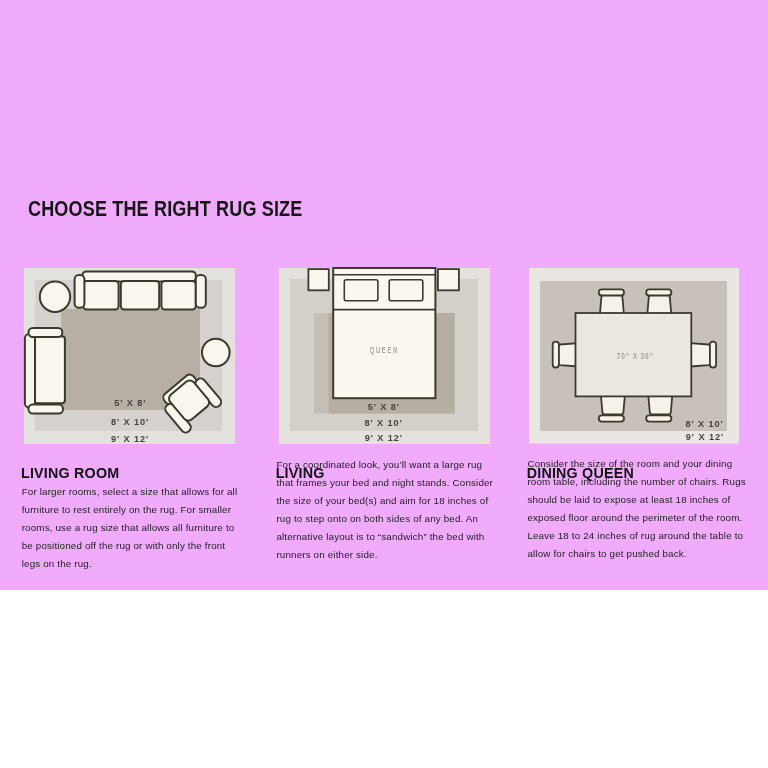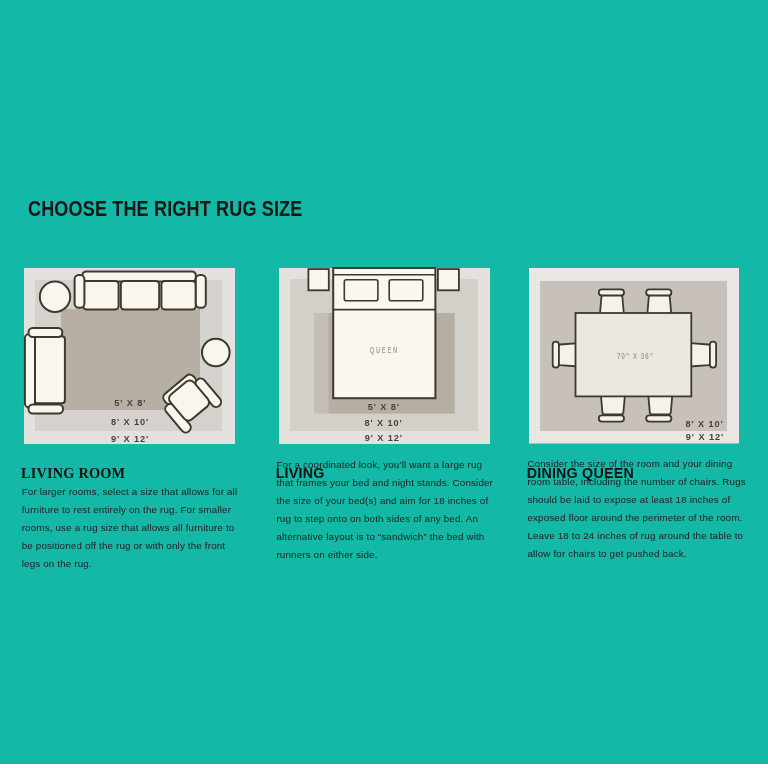--- a/index.html
+++ b/index.html
@@ -1,16 +1,16 @@
 <!DOCTYPE html>
 <html><head>
 <meta charset="utf-8">
 <style>
   html,body{margin:0;padding:0;background:#ffffff;}
-  #page{position:relative;width:768px;height:764px;background:#14b8a6;overflow:hidden;
+  #page{position:relative;width:768px;height:590px;background:#f0abfc;overflow:hidden;
         font-family:"Liberation Sans", sans-serif;}
   .abs{position:absolute;}
   h2{margin:0;font-size:14.3px;font-weight:bold;color:#111111;letter-spacing:0.2px;}
   .body{font-size:9.8px;line-height:18px;color:#1d1d1d;letter-spacing:0.16px;}
 </style>
 </head>
 <body>
 <div id="page">
 
 <div class="abs" style="left:28px;top:197px;font-size:21.5px;font-weight:bold;color:#161616;letter-spacing:0.2px;transform:scaleX(0.838);transform-origin:0 0;">CHOOSE THE RIGHT RUG SIZE</div>
@@ -150,21 +150,21 @@
   <rect x="575.5" y="313" width="115.8" height="83.4" fill="#ece8e0" stroke="#3c392f" stroke-width="1.8"></rect>
   <text x="635.3" y="358.5" font-family="Liberation Sans, sans-serif" font-size="9.6" font-weight="bold" fill="#a9a39b" text-anchor="middle" letter-spacing="1.2" textLength="37" lengthAdjust="spacingAndGlyphs">70” X 36”</text>
 </g>
 
 <g font-family="Liberation Sans, sans-serif" font-size="9.2" font-weight="bold" fill="#47433c" text-anchor="end" letter-spacing="0.9">
   <text x="723.7" y="426.5">8' X 10'</text>
   <text x="724" y="440">9' X 12'</text>
 </g>
 </svg>
 
-<div class="abs" style="left:21px;top:465.4px;font-family:Liberation Serif, serif;">
+<div class="abs" style="left:21px;top:465.4px;">
       <h2>LIVING ROOM</h2>
     </div>
 
 <div class="abs body" style="left:21.7px;top:483px;">For larger rooms, select a size that allows for all<br>furniture to rest entirely on the rug. For smaller<br>rooms, use a rug size that allows all furniture to<br>be positioned off the rug or with only the front<br>legs on the rug.</div>
 
 <div class="abs" style="left:275.7px;top:465.4px;">
       <h2>LIVING</h2>
     </div>
 
 <div class="abs body" style="left:276.4px;top:456px;">For a coordinated look, you’ll want a large rug<br>that frames your bed and night stands. Consider<br>the size of your bed(s) and aim for 18 inches of<br>rug to step onto on both sides of any bed. An<br>alternative layout is to “sandwich” the bed with<br>runners on either side.</div>

